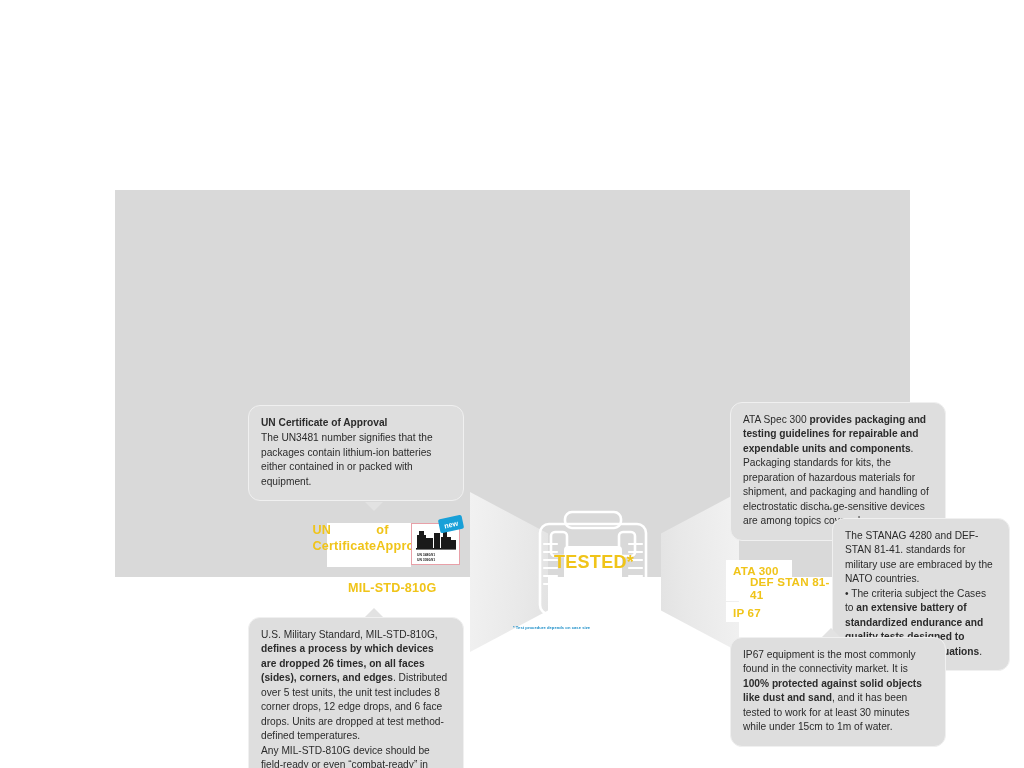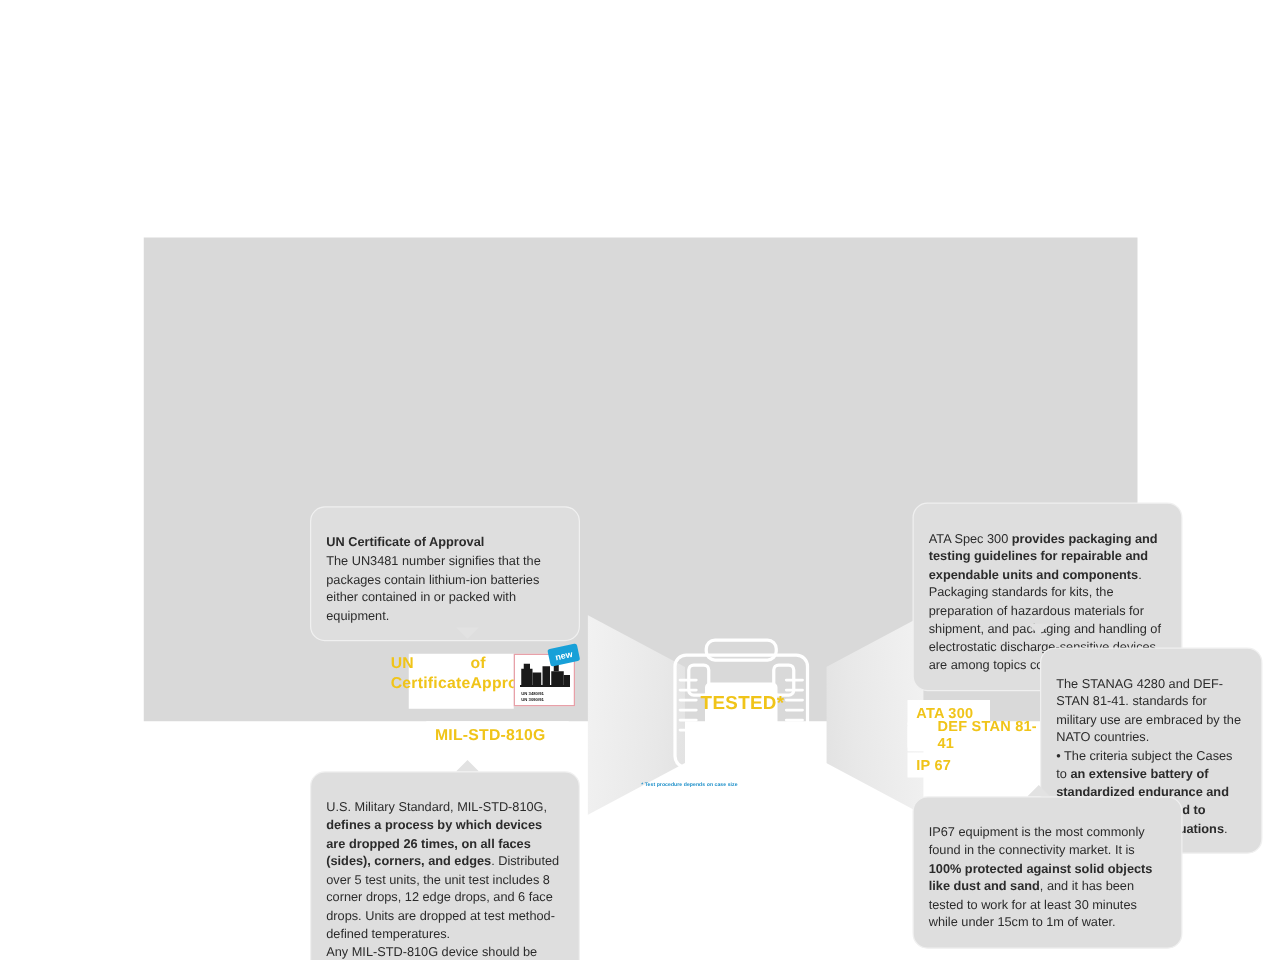--- a/index.html
+++ b/index.html
@@ -34,21 +34,21 @@
     background: linear-gradient(265deg,#f2f2f2 0%, #e8e8e8 70%, #e2e2e2 100%);
     clip-path: polygon(100% 0%, 0% 26%, 0% 74%, 100% 100%);
   }
 
   
   .info-box {
     position: absolute;
     background: #dedede;
     border: 1px solid #f0f0f0;
     border-radius: 12px;
-    padding: 22px 12px 11px 12px;
+    padding: 10px 12px 11px 12px;
     font-size: 10.2px;
     line-height: 1.42;
     color: #2b2b2b;
   }
   .info-box p { margin: 0; }
   .info-box b, .info-box strong { font-weight: bold; }
   .box-title { font-weight: bold; display: block; margin-bottom: 1px; }
 
   #box-un     { left: 133px; top: 215px; width: 216px; }
   #box-mil    { left: 133px; top: 427px; width: 216px; }
@@ -154,21 +154,21 @@
 
   
   #case-wrap { position: absolute; left: 418px; top: 320px; width: 120px; height: 112px; }
   #tested-label {
     position: absolute;
     left: 449px; top: 357px;
     width: 60px; height: 30px;
     display: flex; align-items: center; justify-content: center;
     color: #f0c419;
     font-weight: bold;
-    font-size: 15px;
+    font-size: 18px;
     letter-spacing: .3px;
   }
   #footnote {
     position: absolute;
     left: 398px; top: 435px;
     width: 180px;
     font-size: 4.1px;
     font-weight: bold;
     color: #1c8fc9;
     letter-spacing: .05px;

